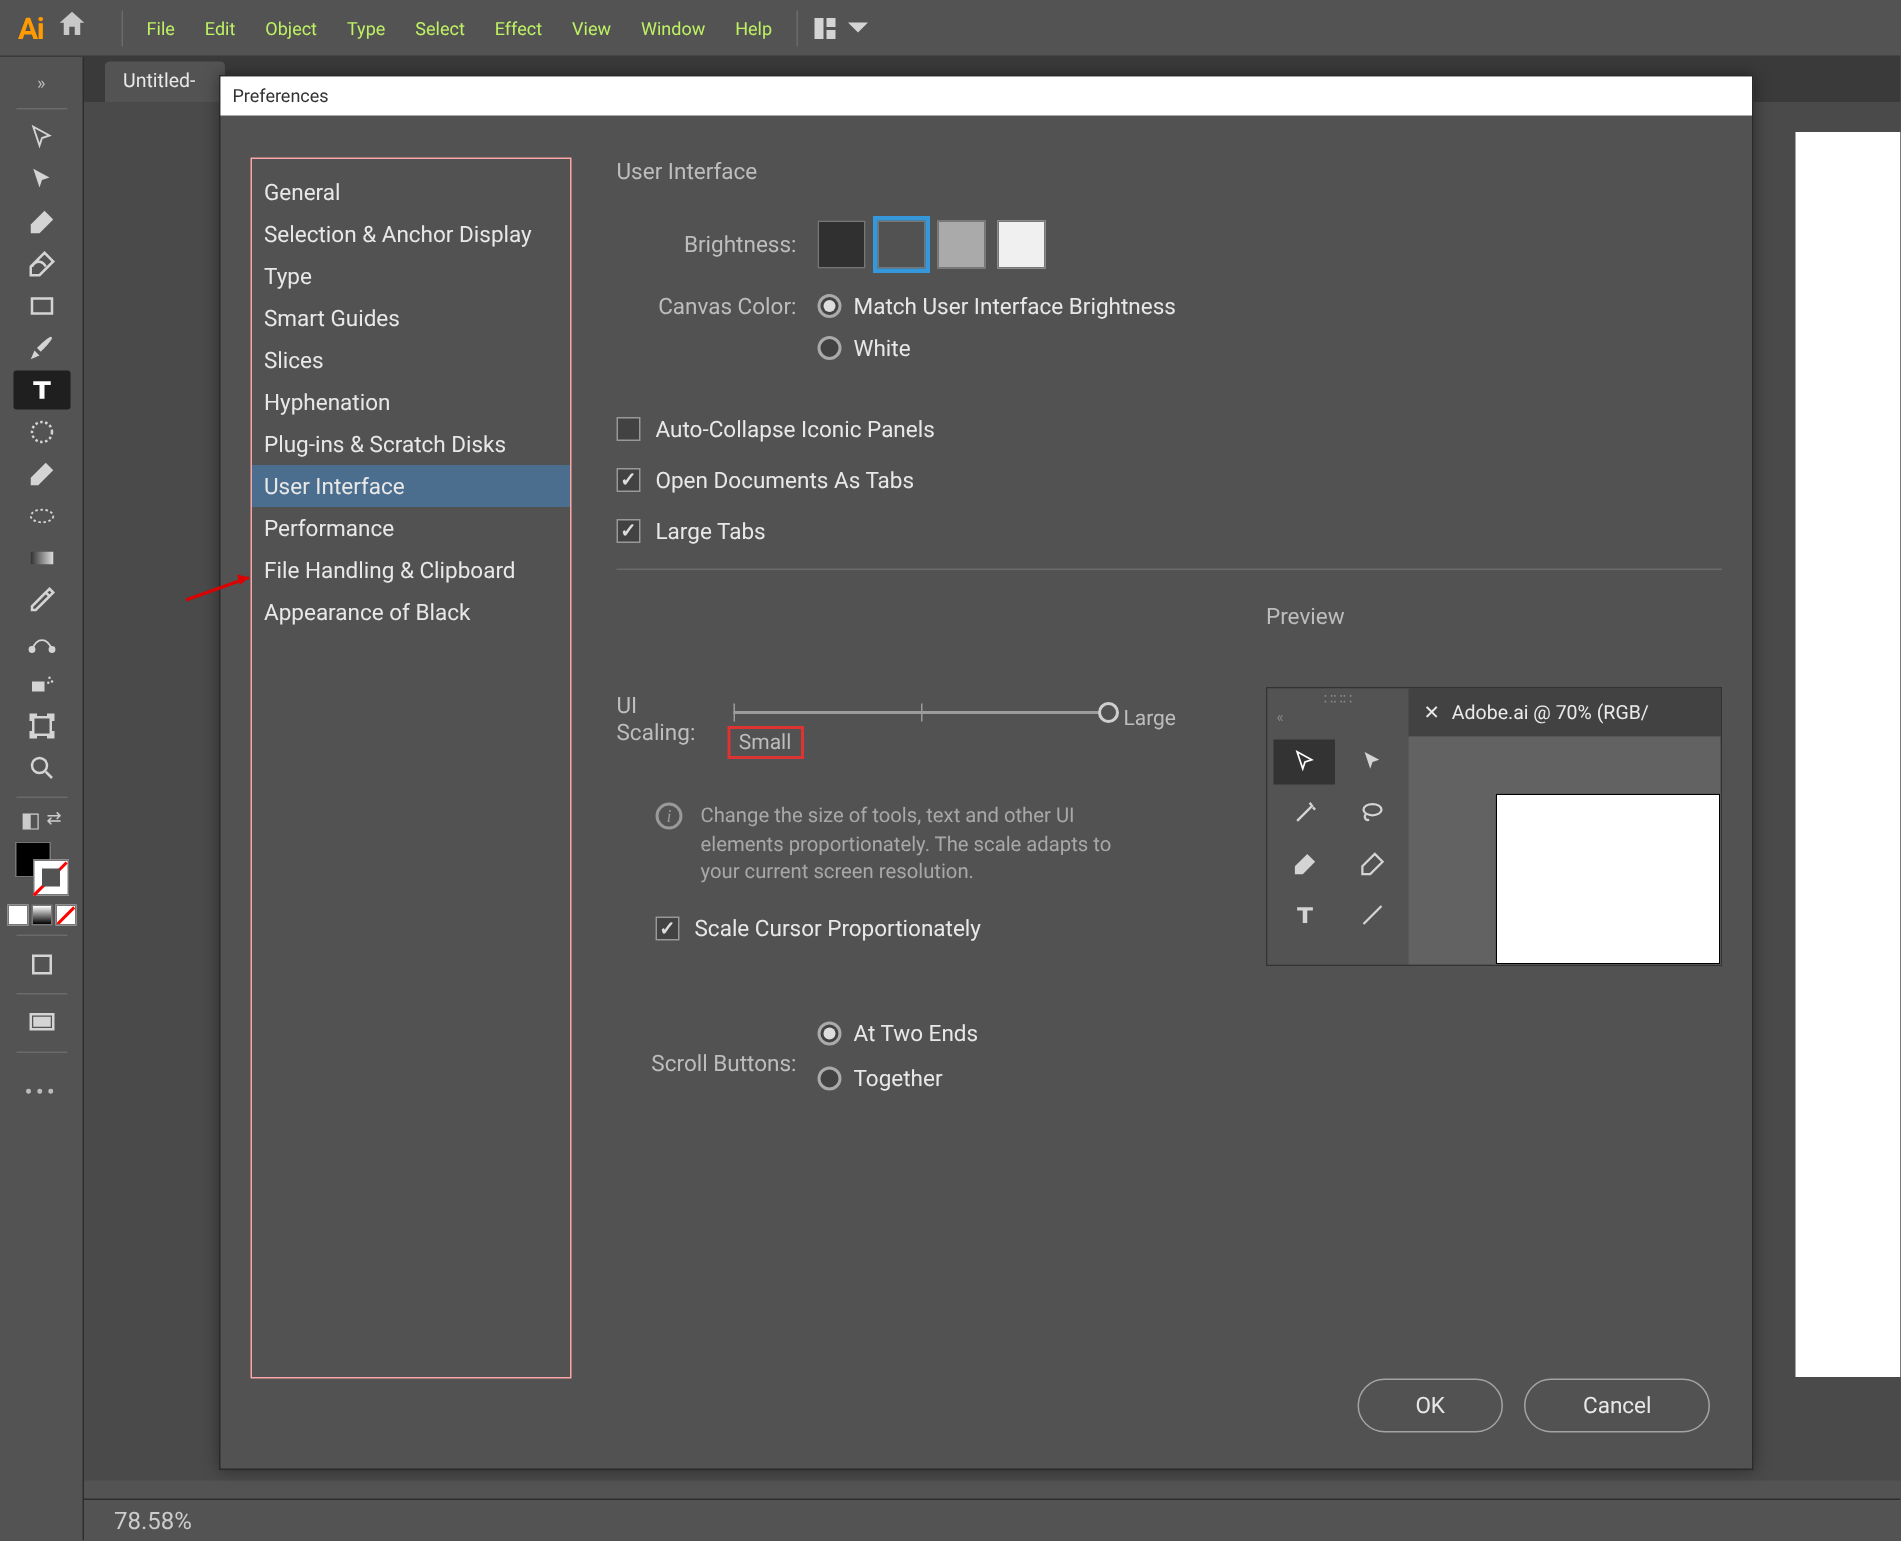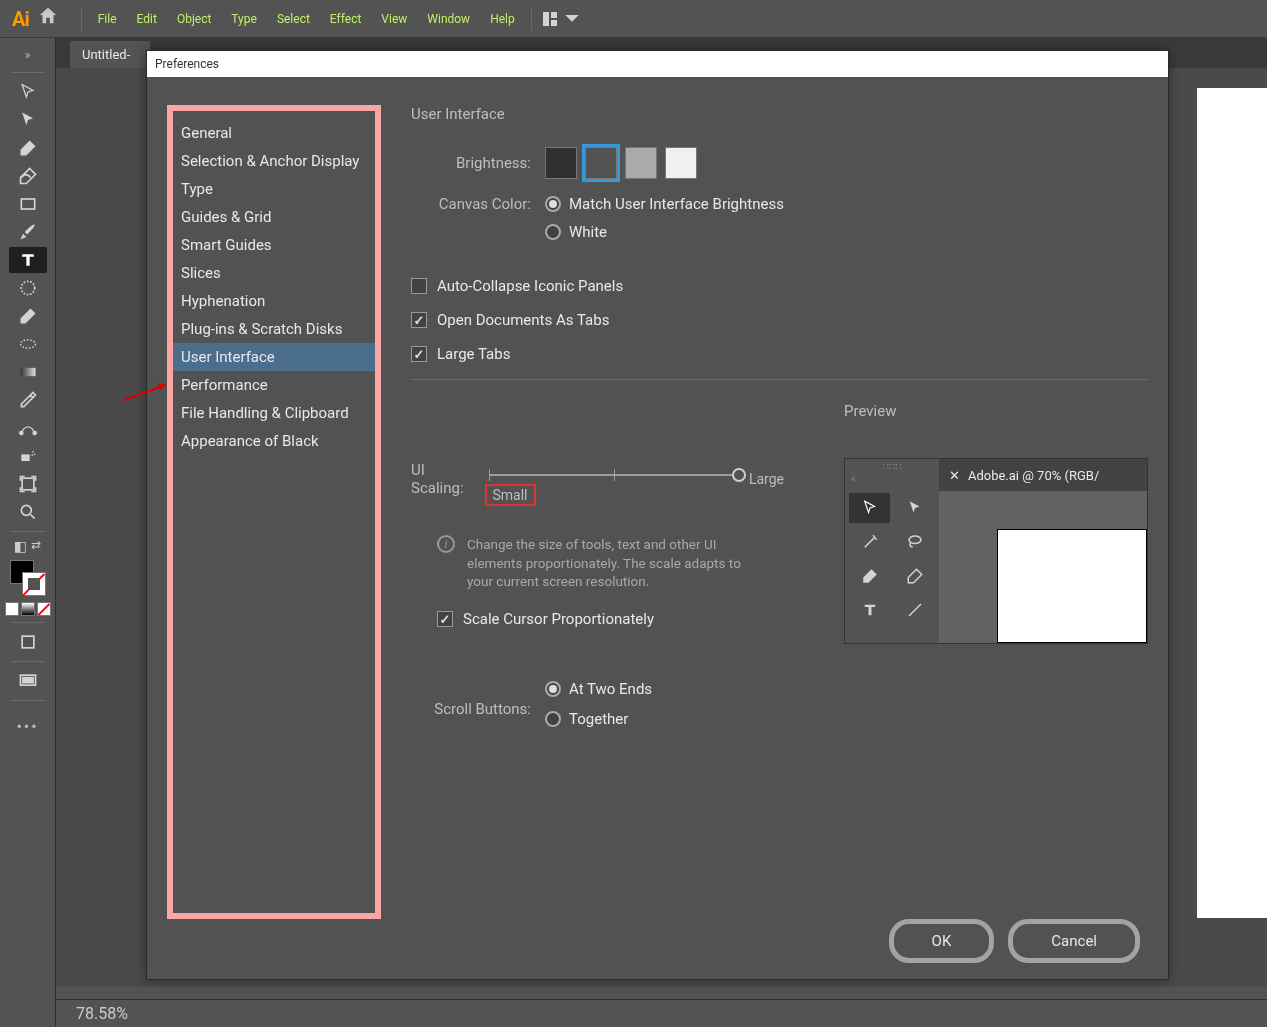--- a/index.html
+++ b/index.html
@@ -33,21 +33,21 @@
     .tool-dots { color: #bbb; font-size: 16px; margin-top: 10px; letter-spacing: 2px; }
     
     .canvas-area { position: absolute; left: 56px; top: 68px; right: 0; bottom: 40px; background: #4a4a4a; }
     .artboard { position: absolute; right: 0; top: 20px; width: 70px; height: 830px; background: #fff; }
     
     .status-bar { position: absolute; bottom: 0; left: 56px; right: 0; height: 28px; background: #535353; border-top: 1px solid #2e2e2e; display: flex; align-items: center; padding-left: 20px; font-size: 16px; color: #ccc; }
     
     .prefs-dialog { position: absolute; left: 146px; top: 50px; width: 1023px; height: 930px; background: #525252; border: 1px solid #2a2a2a; box-shadow: 0 0 10px rgba(0,0,0,0.4); }
     .prefs-title { background: #fff; color: #333; font-size: 12px; padding: 6px 8px; height: 26px; }
     .prefs-body { display: flex; height: calc(100% - 86px); padding: 28px 20px 0 20px; gap: 30px; }
-    .prefs-sidebar { width: 214px; border: 6px solid #fca5a5; padding: 8px 0; }
+    .prefs-sidebar { width: 214px; border: 1px solid #fca5a5; padding: 8px 0; }
     .prefs-cat { color: #e8e8e8; font-size: 15px; padding: 5px 8px; cursor: pointer; }
     .prefs-cat.selected { background: #4b6e8f; }
     
     .prefs-content { flex: 1; }
     .section-heading { color: #bdbdbd; font-size: 15px; margin-bottom: 24px; }
     .form-row { display: flex; align-items: center; margin-bottom: 16px; }
     .form-label { color: #bdbdbd; font-size: 15px; width: 120px; text-align: right; margin-right: 14px; }
     .brightness-swatches { display: flex; gap: 8px; }
     .bswatch { width: 32px; height: 32px; border: 1px solid #777; cursor: pointer; }
     .bswatch.sel { outline: 3px solid #3498db; outline-offset: 0; }
@@ -87,21 +87,21 @@
     .preview-toolbtn.active { background: #333; }
     .preview-toolbtn svg { width: 18px; height: 18px; }
     .preview-right { flex: 1; display: flex; flex-direction: column; }
     .preview-tab { background: #424242; height: 32px; display: flex; align-items: center; gap: 8px; padding: 0 10px; color: #eaeaea; font-size: 13px; }
     .preview-canvas { flex: 1; background: #626262; display: flex; align-items: flex-end; justify-content: flex-end; padding: 14px 0 0 0; }
     .preview-art { width: 150px; height: 114px; background: #fff; border: 1px solid #000; }
     
     .scroll-row { display: flex; align-items: center; margin-top: 36px; }
     
     .prefs-footer { display: flex; justify-content: flex-end; gap: 14px; padding: 0 28px 22px 0; }
-    .dlg-btn { border: 5px solid #a3a3a3; background: transparent; color: #e8e8e8; font-size: 15px; padding: 8px 38px; border-radius: 20px; cursor: pointer; }
+    .dlg-btn { border: 1px solid #a3a3a3; background: transparent; color: #e8e8e8; font-size: 15px; padding: 8px 38px; border-radius: 20px; cursor: pointer; }
 
     .red-arrow { position: absolute; left: 122px; top: 380px; width: 48px; height: 24px; pointer-events: none; z-index: 100; }
   </style>
 </head>
 <body>
 
 <div class="menubar">
   <span class="ai-logo">Ai</span>
   <span class="home-icon">
     <svg viewBox="0 0 24 24" width="22" height="22" fill="#c8c8c8">
@@ -272,21 +272,20 @@
   <span>78.58%</span>
 </div>
 
 <div class="prefs-dialog">
   <div class="prefs-title">Preferences</div>
   <div class="prefs-body">
     <div class="prefs-sidebar">
       <div class="prefs-cat">General</div>
       <div class="prefs-cat">Selection &amp; Anchor Display</div>
       <div class="prefs-cat">Type</div>
-      <div class="prefs-cat">Guides &amp; Grid</div>
       <div class="prefs-cat">Smart Guides</div>
       <div class="prefs-cat">Slices</div>
       <div class="prefs-cat">Hyphenation</div>
       <div class="prefs-cat">Plug-ins &amp; Scratch Disks</div>
       <div class="prefs-cat selected">User Interface</div>
       <div class="prefs-cat">Performance</div>
       <div class="prefs-cat">File Handling &amp; Clipboard</div>
       <div class="prefs-cat">Appearance of Black</div>
     </div>
 

